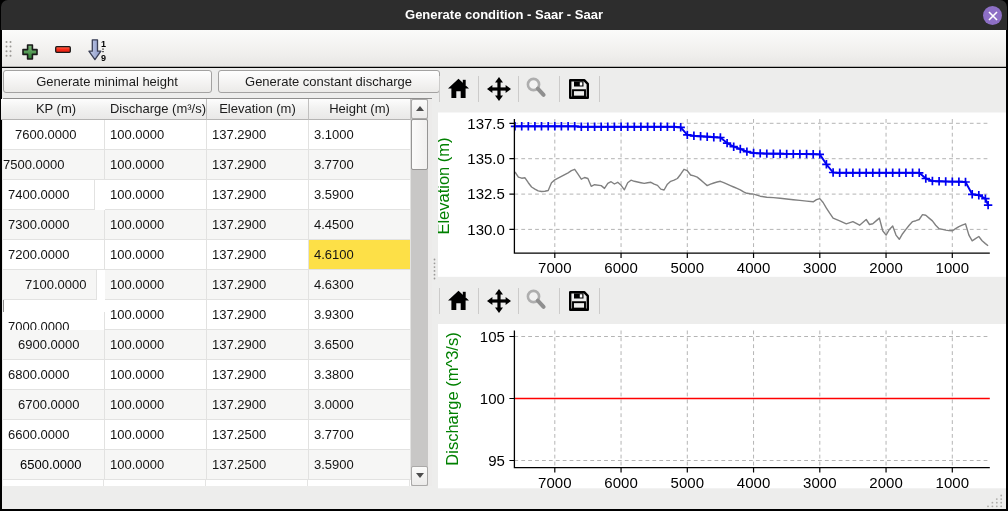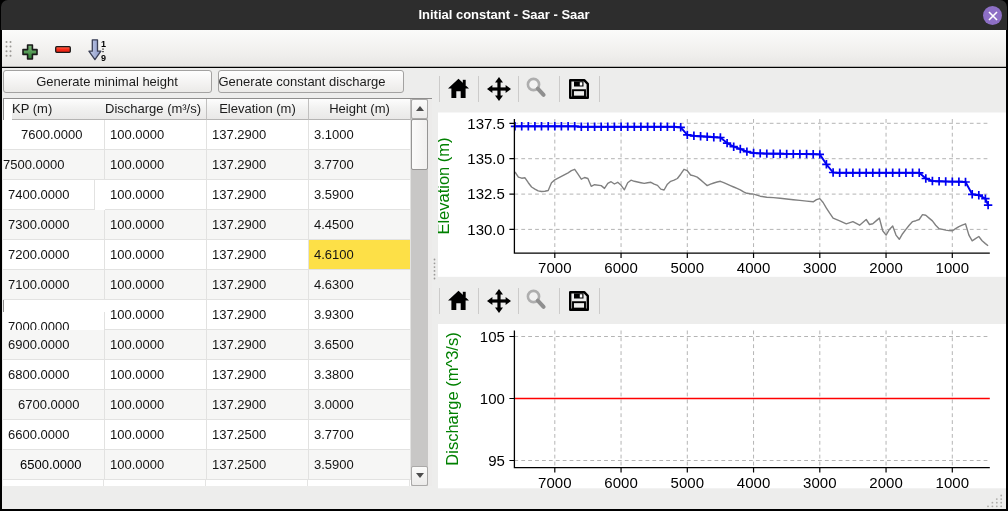--- a/index.html
+++ b/index.html
@@ -1,18 +1,18 @@
 <!DOCTYPE html>
 <html><head><meta charset="utf-8"><style>
 *{margin:0;padding:0;box-sizing:border-box}
 body{width:1008px;height:511px;background:#000;font-family:"Liberation Sans",sans-serif;font-size:13px;overflow:hidden;position:relative}
 </style></head><body>
 
 <div style="position:absolute;left:1px;top:0;width:1006px;height:30px;background:#2d2d2d;border-radius:7px 7px 0 0">
-<div style="text-align:center;line-height:30px;color:#fff;font-weight:bold;font-size:13px">Initial constant - Saar - Saar</div>
+<div style="text-align:center;line-height:30px;color:#fff;font-weight:bold;font-size:13px">Generate condition - Saar - Saar</div>
 <div style="position:absolute;left:982px;top:6px;width:19px;height:19px;border-radius:50%;background:#8d6fc5"></div>
 <svg style="position:absolute;left:986.5px;top:10.5px" width="10" height="10" viewBox="0 0 10 10">
       <path d="M1 1 L9 9 M9 1 L1 9" stroke="#fff" stroke-width="1.6"></path>
     </svg>
 </div>
 
 <div style="position:absolute;left:2px;top:30px;width:1004px;height:37px;background:linear-gradient(#fbfbfa,#efeeec 70%,#e8e7e5);border-bottom:1px solid #b4b3b1"></div>
 
 <svg style="position:absolute;left:5px;top:40px" width="7" height="18" viewBox="0 0 7 18">
 <g fill="#9a9894">
@@ -55,56 +55,56 @@
 <path d="M6.3 0.8 H11.5 V12.2 H14.9 L8.9 20.6 L2.9 12.2 H6.3 Z" fill="url(#bg1)" stroke="#3a3f55" stroke-width="1.3" stroke-linejoin="round"></path>
 <text x="15" y="7.5" font-family="'Liberation Sans',sans-serif" font-size="9px" font-weight="bold" fill="#000">1</text>
 <text x="15" y="21.5" font-family="'Liberation Sans',sans-serif" font-size="9px" font-weight="bold" fill="#000">9</text>
 <rect x="16.4" y="9.5" width="1.2" height="1.2" fill="#000"></rect>
     <rect x="16.4" y="12" width="1.2" height="1.2" fill="#000"></rect>
   </svg>
 
 <div style="position:absolute;left:2px;top:68px;width:1004px;height:441px;background:#ededec"></div>
 
 <div style="position:absolute;left:2.5px;top:69.5px;width:209px;height:23px;background:linear-gradient(#fefefe,#f3f2f1 60%,#ebeae8);border:1px solid #a3a2a1;border-radius:3px;text-align:center;line-height:22px;color:#1c1c1c">Generate minimal height</div>
-<div style="position:absolute;left:217.5px;top:69.5px;width:186px;height:23px;background:linear-gradient(#fefefe,#f3f2f1 60%,#ebeae8);border:1px solid #a3a2a1;border-radius:3px;text-align:left;line-height:22px;color:#1c1c1c">Generate constant discharge</div>
+<div style="position:absolute;left:217.5px;top:69.5px;width:222px;height:23px;background:linear-gradient(#fefefe,#f3f2f1 60%,#ebeae8);border:1px solid #a3a2a1;border-radius:3px;text-align:center;line-height:22px;color:#1c1c1c">Generate constant discharge</div>
 
 <div style="position:absolute;left:2.5px;top:98px;width:429px;height:388px;border:1px solid #8f8e8d;background:#fff"></div>
-<div style="position:absolute;left:12px;top:98.5px;width:111px;height:21.0px;background:linear-gradient(#fdfdfd,#f2f2f1 45%,#e9e8e7);border-right:1px solid #c1c0bf;border-bottom:1px solid #b5b4b3;line-height:20.0px;color:#1c1c1c">KP (m)</div>
-<div style="position:absolute;left:105px;top:98.5px;width:102px;height:21.0px;background:linear-gradient(#fdfdfd,#f2f2f1 45%,#e9e8e7);border-right:1px solid #c1c0bf;border-bottom:1px solid #b5b4b3;text-align:left;line-height:20.0px;color:#1c1c1c">Discharge (m³/s)</div>
+<div style="position:absolute;left:1px;top:98.5px;width:111px;height:21.0px;background:linear-gradient(#fdfdfd,#f2f2f1 45%,#e9e8e7);border-right:1px solid #c1c0bf;border-bottom:1px solid #b5b4b3;text-align:center;line-height:20.0px;color:#1c1c1c">KP (m)</div>
+<div style="position:absolute;left:105px;top:98.5px;width:102px;height:21.0px;background:linear-gradient(#fdfdfd,#f2f2f1 45%,#e9e8e7);border-right:1px solid #c1c0bf;border-bottom:1px solid #b5b4b3;text-align:right;line-height:20.0px;color:#1c1c1c">Discharge (m³/s)</div>
 <div style="position:absolute;left:207px;top:98.5px;width:102px;height:21.0px;background:linear-gradient(#fdfdfd,#f2f2f1 45%,#e9e8e7);border-right:1px solid #c1c0bf;border-bottom:1px solid #b5b4b3;text-align:center;line-height:20.0px;color:#1c1c1c">Elevation (m)</div>
 <div style="position:absolute;left:309px;top:98.5px;width:102px;height:21.0px;background:linear-gradient(#fdfdfd,#f2f2f1 45%,#e9e8e7);border-right:1px solid #c1c0bf;border-bottom:1px solid #b5b4b3;text-align:center;line-height:20.0px;color:#1c1c1c">Height (m)</div>
-<div style="position:absolute;left:3px;top:119.5px;width:102px;height:30.0px;background:#ffffff;border-right:1px solid #e2e2e1;border-bottom:1px solid #e2e2e1;padding-left:18px;line-height:29.0px;color:#141414">7600.0000</div>
+<div style="position:absolute;left:3px;top:119.5px;width:102px;height:30.0px;background:#ffffff;border-right:1px solid #e2e2e1;border-bottom:1px solid #e2e2e1;padding-left:12px;line-height:29.0px;color:#141414">7600.0000</div>
 <div style="position:absolute;left:105px;top:119.5px;width:102px;height:30.0px;background:#ffffff;border-right:1px solid #e2e2e1;border-bottom:1px solid #e2e2e1;padding-left:5px;line-height:29.0px;color:#141414">100.0000</div>
 <div style="position:absolute;left:207px;top:119.5px;width:102px;height:30.0px;background:#ffffff;border-right:1px solid #e2e2e1;border-bottom:1px solid #e2e2e1;padding-left:5px;line-height:29.0px;color:#141414">137.2900</div>
 <div style="position:absolute;left:309px;top:119.5px;width:102px;height:30.0px;background:#ffffff;border-right:1px solid #e2e2e1;border-bottom:1px solid #e2e2e1;padding-left:5px;line-height:29.0px;color:#141414">3.1000</div>
 <div style="position:absolute;left:3px;top:149.5px;width:102px;height:30.0px;background:#f6f6f5;border-right:1px solid #e2e2e1;border-bottom:1px solid #e2e2e1;line-height:29.0px;color:#141414">7500.0000</div>
 <div style="position:absolute;left:105px;top:149.5px;width:102px;height:30.0px;background:#f6f6f5;border-right:1px solid #e2e2e1;border-bottom:1px solid #e2e2e1;padding-left:5px;line-height:29.0px;color:#141414">100.0000</div>
 <div style="position:absolute;left:207px;top:149.5px;width:102px;height:30.0px;background:#f6f6f5;border-right:1px solid #e2e2e1;border-bottom:1px solid #e2e2e1;padding-left:5px;line-height:29.0px;color:#141414">137.2900</div>
 <div style="position:absolute;left:309px;top:149.5px;width:102px;height:30.0px;background:#f6f6f5;border-right:1px solid #e2e2e1;border-bottom:1px solid #e2e2e1;padding-left:5px;line-height:29.0px;color:#141414">3.7700</div>
 <div style="position:absolute;left:3px;top:179.5px;width:92px;height:30.0px;background:#ffffff;border-right:1px solid #e2e2e1;border-bottom:1px solid #e2e2e1;padding-left:5px;line-height:29.0px;color:#141414">7400.0000</div>
 <div style="position:absolute;left:105px;top:179.5px;width:102px;height:30.0px;background:#ffffff;border-right:1px solid #e2e2e1;border-bottom:1px solid #e2e2e1;padding-left:5px;line-height:29.0px;color:#141414">100.0000</div>
 <div style="position:absolute;left:207px;top:179.5px;width:102px;height:30.0px;background:#ffffff;border-right:1px solid #e2e2e1;border-bottom:1px solid #e2e2e1;padding-left:5px;line-height:29.0px;color:#141414">137.2900</div>
 <div style="position:absolute;left:309px;top:179.5px;width:102px;height:30.0px;background:#ffffff;border-right:1px solid #e2e2e1;border-bottom:1px solid #e2e2e1;padding-left:5px;line-height:29.0px;color:#141414">3.5900</div>
 <div style="position:absolute;left:3px;top:209.5px;width:102px;height:30.0px;background:#f6f6f5;border-right:1px solid #e2e2e1;border-bottom:1px solid #e2e2e1;padding-left:5px;line-height:29.0px;color:#141414">7300.0000</div>
 <div style="position:absolute;left:105px;top:209.5px;width:102px;height:30.0px;background:#f6f6f5;border-right:1px solid #e2e2e1;border-bottom:1px solid #e2e2e1;padding-left:5px;line-height:29.0px;color:#141414">100.0000</div>
 <div style="position:absolute;left:207px;top:209.5px;width:102px;height:30.0px;background:#f6f6f5;border-right:1px solid #e2e2e1;border-bottom:1px solid #e2e2e1;padding-left:5px;line-height:29.0px;color:#141414">137.2900</div>
 <div style="position:absolute;left:309px;top:209.5px;width:102px;height:30.0px;background:#f6f6f5;border-right:1px solid #e2e2e1;border-bottom:1px solid #e2e2e1;padding-left:5px;line-height:29.0px;color:#141414">4.4500</div>
 <div style="position:absolute;left:3px;top:239.5px;width:102px;height:30.0px;background:#ffffff;border-right:1px solid #e2e2e1;border-bottom:1px solid #e2e2e1;padding-left:5px;line-height:29.0px;color:#141414">7200.0000</div>
 <div style="position:absolute;left:105px;top:239.5px;width:102px;height:30.0px;background:#ffffff;border-right:1px solid #e2e2e1;border-bottom:1px solid #e2e2e1;padding-left:5px;line-height:29.0px;color:#141414">100.0000</div>
 <div style="position:absolute;left:207px;top:239.5px;width:102px;height:30.0px;background:#ffffff;border-right:1px solid #e2e2e1;border-bottom:1px solid #e2e2e1;padding-left:5px;line-height:29.0px;color:#141414">137.2900</div>
 <div style="position:absolute;left:309px;top:239.5px;width:102px;height:30.0px;background:#fde047;border-right:1px solid #e2e2e1;border-bottom:1px solid #e2e2e1;padding-left:5px;line-height:29.0px;color:#141414">4.6100</div>
-<div style="position:absolute;left:3px;top:269.5px;width:102px;height:30.0px;background:#f6f6f5;border-right:1px solid #e2e2e1;border-bottom:1px solid #e2e2e1;padding-left:5px;line-height:29.0px;color:#141414">7100.0000</div>
+<div style="position:absolute;left:3px;top:269.5px;width:94px;height:30.0px;background:#f6f6f5;border-right:1px solid #e2e2e1;border-bottom:1px solid #e2e2e1;padding-left:22px;line-height:29.0px;color:#141414">7100.0000</div>
 <div style="position:absolute;left:105px;top:269.5px;width:102px;height:30.0px;background:#f6f6f5;border-right:1px solid #e2e2e1;border-bottom:1px solid #e2e2e1;padding-left:5px;line-height:29.0px;color:#141414">100.0000</div>
 <div style="position:absolute;left:207px;top:269.5px;width:102px;height:30.0px;background:#f6f6f5;border-right:1px solid #e2e2e1;border-bottom:1px solid #e2e2e1;padding-left:5px;line-height:29.0px;color:#141414">137.2900</div>
 <div style="position:absolute;left:309px;top:269.5px;width:102px;height:30.0px;background:#f6f6f5;border-right:1px solid #e2e2e1;border-bottom:1px solid #e2e2e1;padding-left:5px;line-height:29.0px;color:#141414">4.6300</div>
 <div style="position:absolute;left:3px;top:312px;width:102px;height:30.0px;background:#ffffff;border-right:1px solid #e2e2e1;border-bottom:1px solid #e2e2e1;padding-left:5px;line-height:29.0px;color:#141414">7000.0000</div>
 <div style="position:absolute;left:105px;top:299.5px;width:102px;height:30.0px;background:#ffffff;border-right:1px solid #e2e2e1;border-bottom:1px solid #e2e2e1;padding-left:5px;line-height:29.0px;color:#141414">100.0000</div>
 <div style="position:absolute;left:207px;top:299.5px;width:102px;height:30.0px;background:#ffffff;border-right:1px solid #e2e2e1;border-bottom:1px solid #e2e2e1;padding-left:5px;line-height:29.0px;color:#141414">137.2900</div>
 <div style="position:absolute;left:309px;top:299.5px;width:102px;height:30.0px;background:#ffffff;border-right:1px solid #e2e2e1;border-bottom:1px solid #e2e2e1;padding-left:5px;line-height:29.0px;color:#141414">3.9300</div>
-<div style="position:absolute;left:3px;top:329.5px;width:102px;height:30.0px;background:#f6f6f5;border-right:1px solid #e2e2e1;border-bottom:1px solid #e2e2e1;padding-left:5px;line-height:29.0px;color:#141414">6900.0000</div>
+<div style="position:absolute;left:3px;top:329.5px;width:102px;height:30.0px;background:#f6f6f5;border-right:1px solid #e2e2e1;border-bottom:1px solid #e2e2e1;padding-left:15px;line-height:29.0px;color:#141414">6900.0000</div>
 <div style="position:absolute;left:105px;top:329.5px;width:102px;height:30.0px;background:#f6f6f5;border-right:1px solid #e2e2e1;border-bottom:1px solid #e2e2e1;padding-left:5px;line-height:29.0px;color:#141414">100.0000</div>
 <div style="position:absolute;left:207px;top:329.5px;width:102px;height:30.0px;background:#f6f6f5;border-right:1px solid #e2e2e1;border-bottom:1px solid #e2e2e1;padding-left:5px;line-height:29.0px;color:#141414">137.2900</div>
 <div style="position:absolute;left:309px;top:329.5px;width:102px;height:30.0px;background:#f6f6f5;border-right:1px solid #e2e2e1;border-bottom:1px solid #e2e2e1;padding-left:5px;line-height:29.0px;color:#141414">3.6500</div>
 <div style="position:absolute;left:3px;top:359.5px;width:102px;height:30.0px;background:#ffffff;border-right:1px solid #e2e2e1;border-bottom:1px solid #e2e2e1;padding-left:5px;line-height:29.0px;color:#141414">6800.0000</div>
 <div style="position:absolute;left:105px;top:359.5px;width:102px;height:30.0px;background:#ffffff;border-right:1px solid #e2e2e1;border-bottom:1px solid #e2e2e1;padding-left:5px;line-height:29.0px;color:#141414">100.0000</div>
 <div style="position:absolute;left:207px;top:359.5px;width:102px;height:30.0px;background:#ffffff;border-right:1px solid #e2e2e1;border-bottom:1px solid #e2e2e1;padding-left:5px;line-height:29.0px;color:#141414">137.2900</div>
 <div style="position:absolute;left:309px;top:359.5px;width:102px;height:30.0px;background:#ffffff;border-right:1px solid #e2e2e1;border-bottom:1px solid #e2e2e1;padding-left:5px;line-height:29.0px;color:#141414">3.3800</div>
 <div style="position:absolute;left:3px;top:389.5px;width:102px;height:30.0px;background:#f6f6f5;border-right:1px solid #e2e2e1;border-bottom:1px solid #e2e2e1;padding-left:15px;line-height:29.0px;color:#141414">6700.0000</div>
 <div style="position:absolute;left:105px;top:389.5px;width:102px;height:30.0px;background:#f6f6f5;border-right:1px solid #e2e2e1;border-bottom:1px solid #e2e2e1;padding-left:5px;line-height:29.0px;color:#141414">100.0000</div>
 <div style="position:absolute;left:207px;top:389.5px;width:102px;height:30.0px;background:#f6f6f5;border-right:1px solid #e2e2e1;border-bottom:1px solid #e2e2e1;padding-left:5px;line-height:29.0px;color:#141414">137.2900</div>

